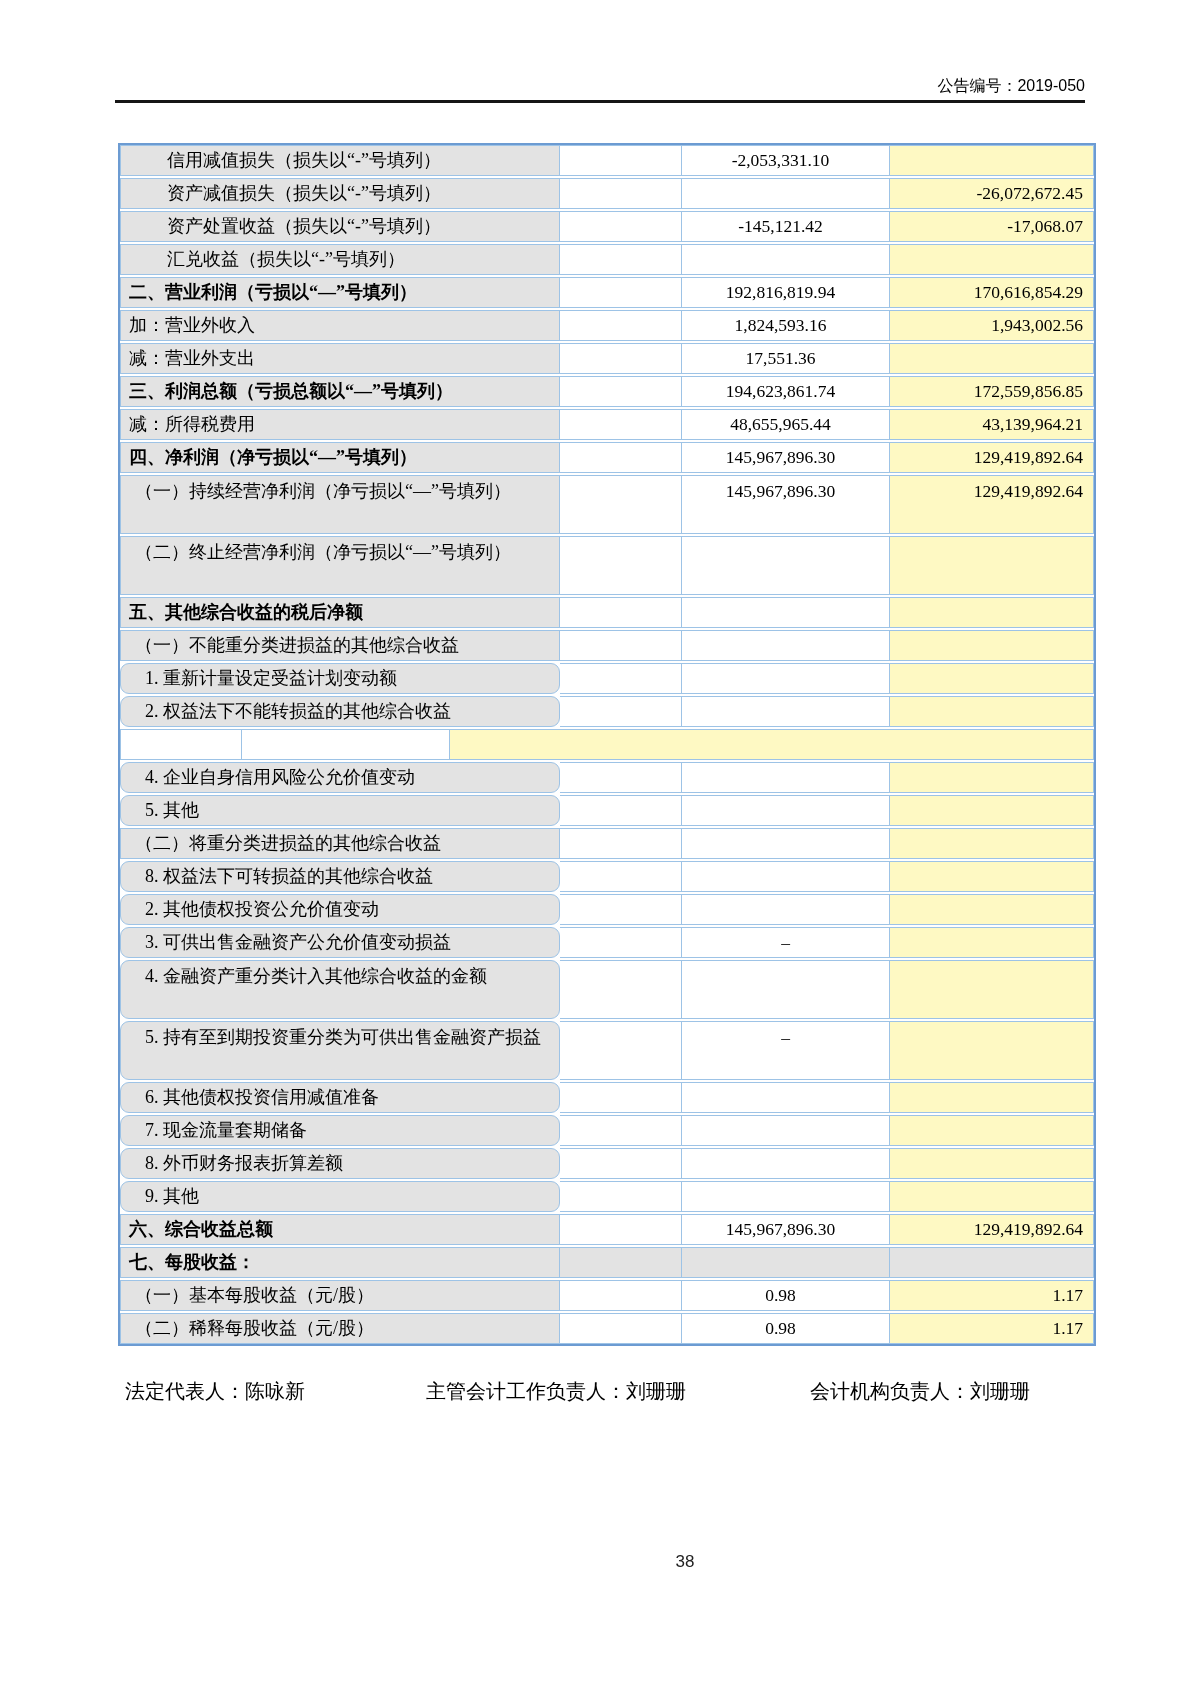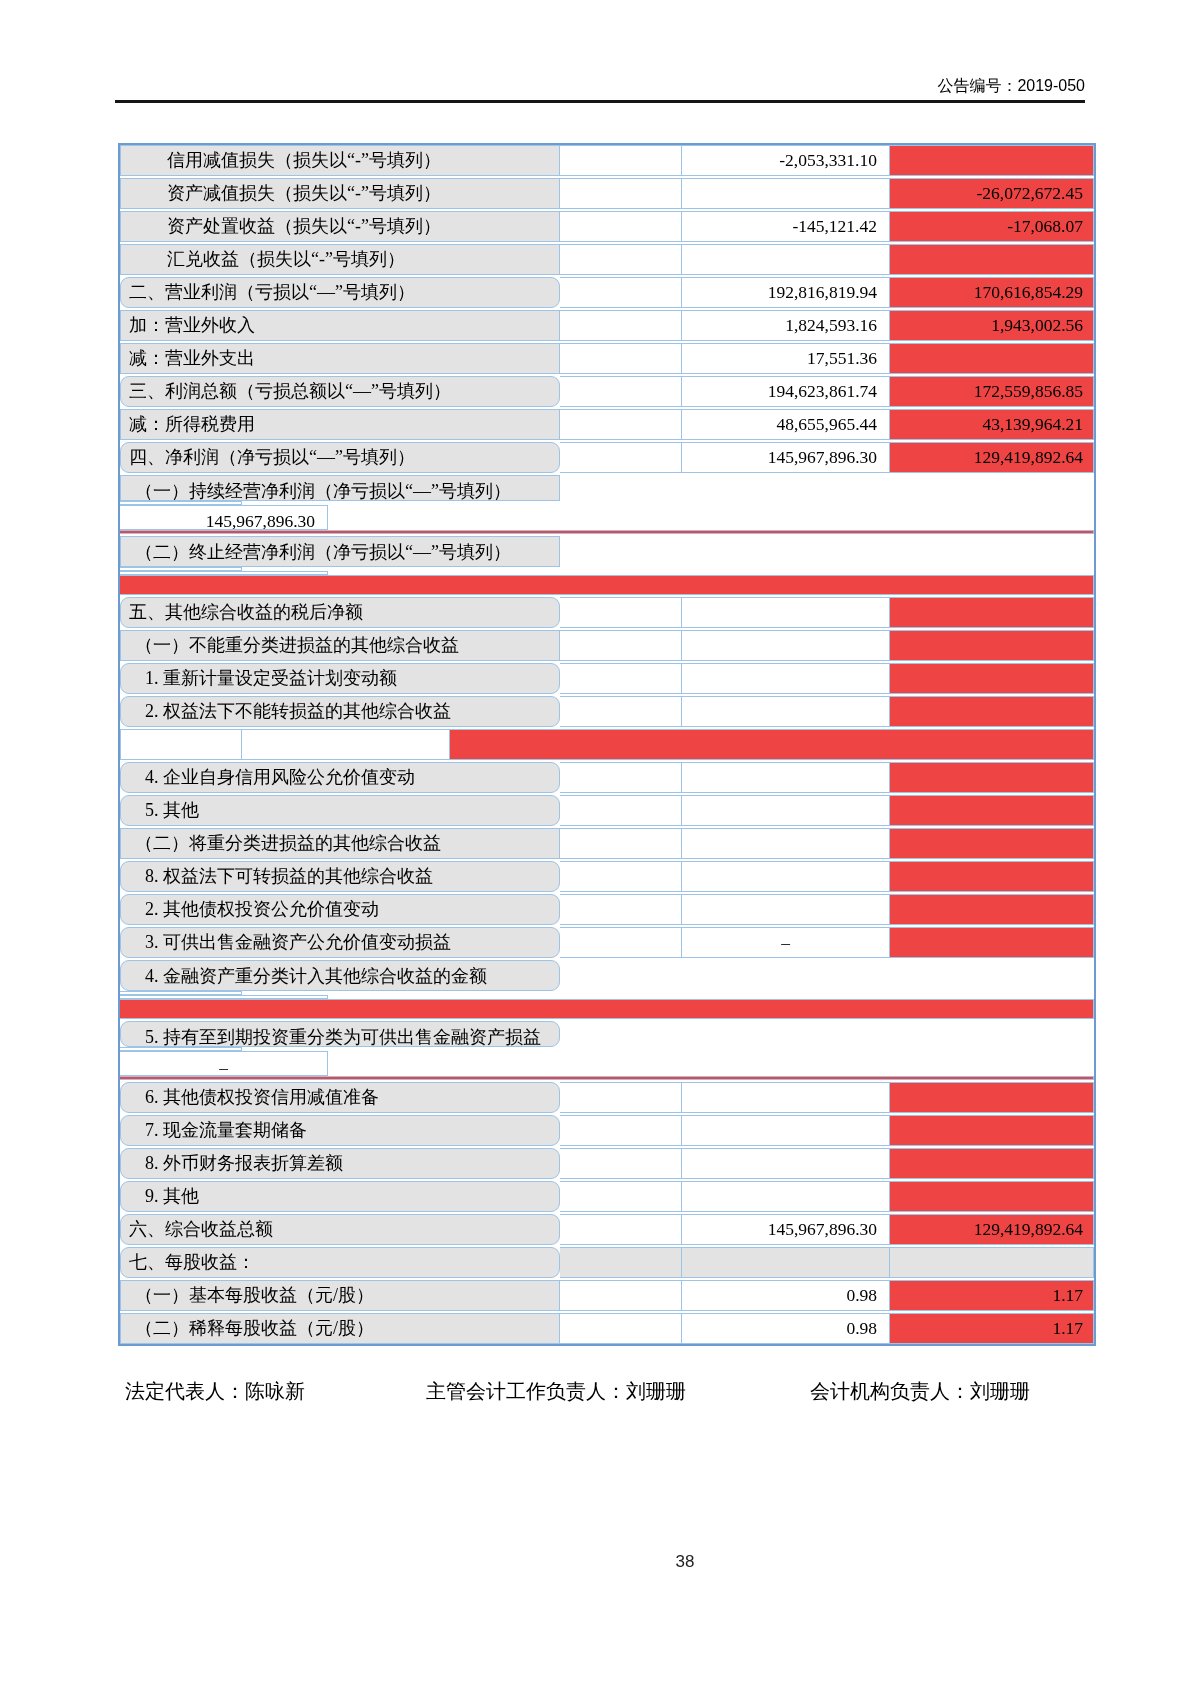--- a/index.html
+++ b/index.html
@@ -23,36 +23,36 @@
     background:#161616;
   }
   .tbl {
     position:absolute; top:143px; left:118px; width:978px;
     border:2px solid #6c9bd2;
     box-sizing:border-box;
     background:#ffffff;
   }
   .row { display:flex; margin-top:2px; height:31px; }
   .row:first-child { margin-top:0; }
-  .row.tall { height:59px;flex-direction:column; }
+  .row.tall { height:59px; }
   .cell {
     box-sizing:border-box;
     border:1px solid #9dc3e6;
     overflow:hidden;
     line-height:29px;
   }
   .cell + .cell { border-left:none; }
   .c1 {
     width:440px; background:#e3e3e3;
     font-size:18px; padding:0 4px;
   }
   .c2 { width:122px; background:#ffffff; }
-  .c3 { width:208px; background:#ffffff; text-align:right; padding:0 12px 0 2px; font-size:17.5px; }
-  .c4 { flex:1; background:#ef4444; text-align:right; padding:0 10px 0 2px; font-size:17.5px; }
-  .row.bold .c1 { font-weight:normal;border-radius:9px; }
+  .c3 { width:208px; background:#ffffff; text-align:center; padding:0 12px 0 2px; font-size:17.5px; }
+  .c4 { flex:1; background:#fef9c3; text-align:right; padding:0 10px 0 2px; font-size:17.5px; }
+  .row.bold .c1 { font-weight:bold; }
   .row.shade-all .c2, .row.shade-all .c3, .row.shade-all .c4 { background:#e3e3e3; }
   .row.tall .cell { line-height:27px; padding-top:2px; }
   .c3.center { text-align:center; padding-right:2px; }
   .ind0  { text-indent:4px; }
   .ind05 { text-indent:10px; }
   .ind1  { text-indent:20px;border-radius:9px; }
   .ind2  { text-indent:42px; }
   .foot {
     position:absolute; top:1378px;
     font-size:20px; color:#000;

